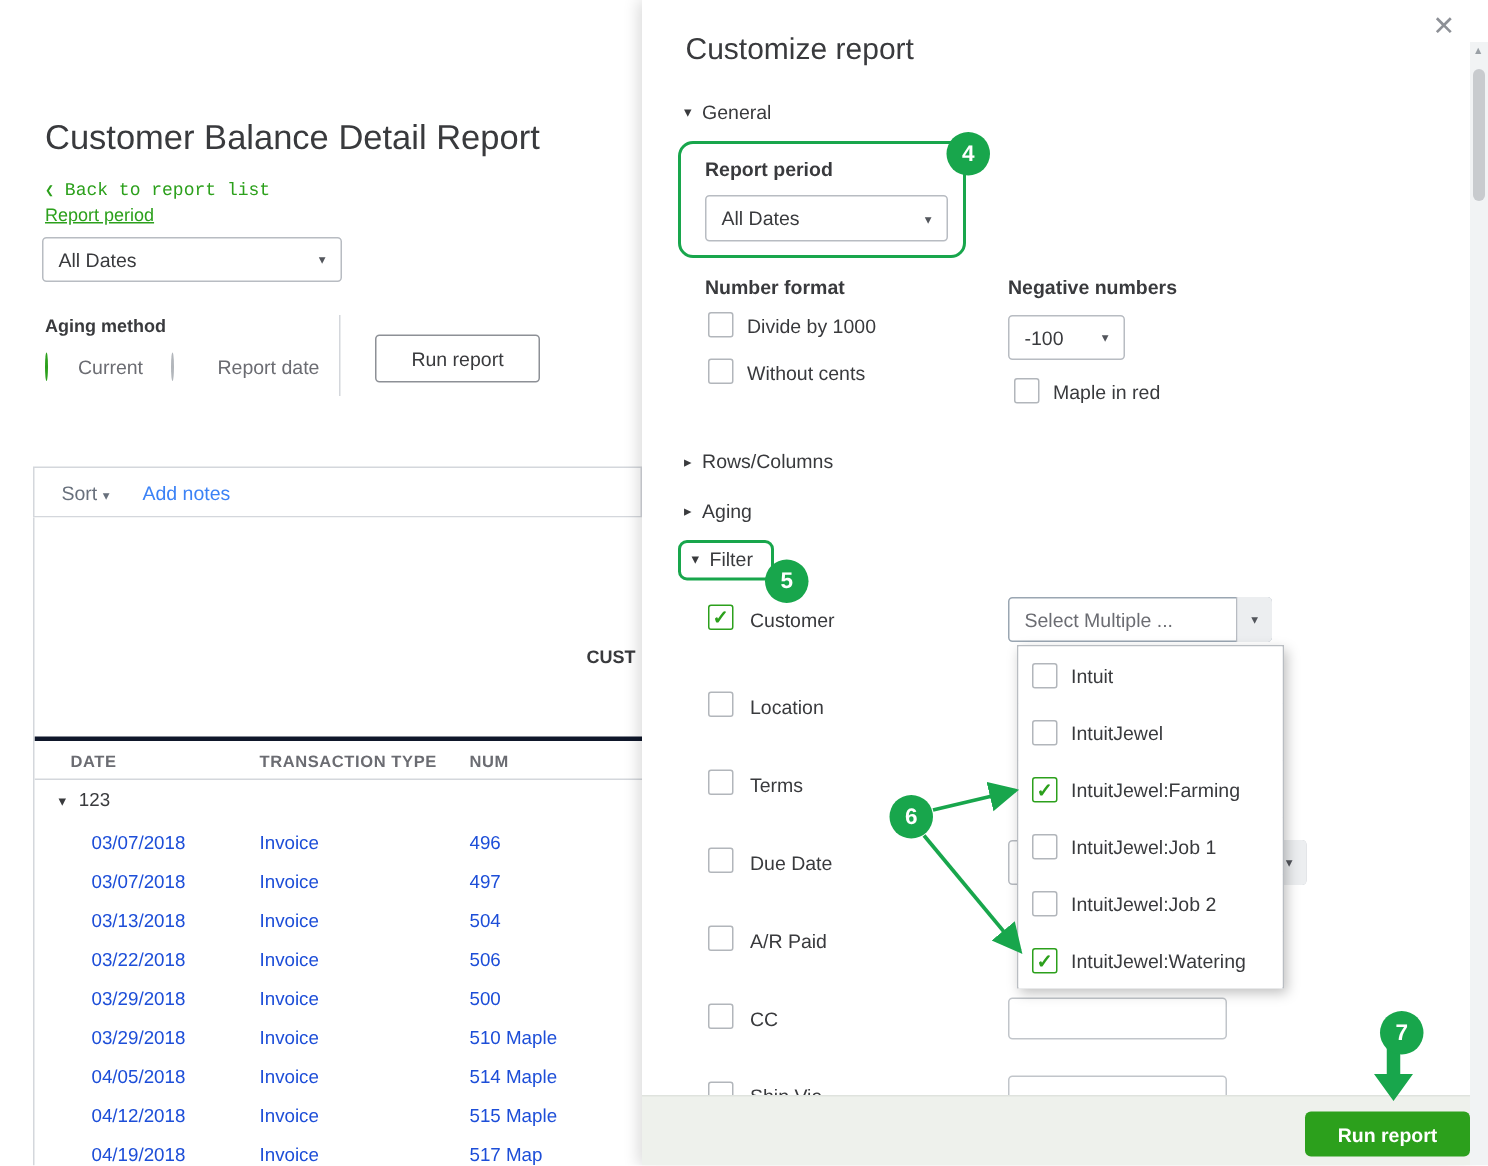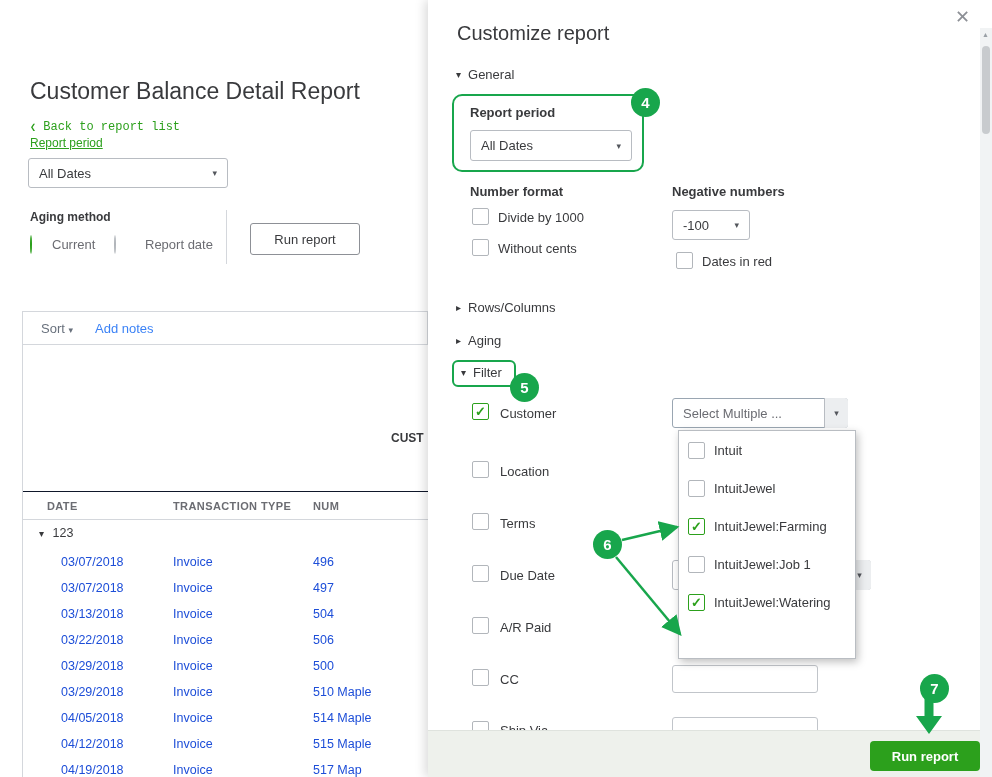--- a/index.html
+++ b/index.html
@@ -64,21 +64,21 @@
     <div style="margin-left:18px;font-size:13px;color:#68707c;">
       <span>Sort</span>
       <span style="font-size:9px;">▾</span>
     </div>
     <div style="margin-left:22px;font-size:13px;color:#3b82f6;">Add notes</div>
   </div>
 
   <div class="abs" style="left:22px;top:345px;width:406px;height:432px;background:#fff;border-left:1px solid #d4d7dc;overflow:hidden;">
     <div class="abs" style="left:368px;top:86px;font-size:12px;font-weight:bold;color:#393a3d;">CUST</div>
 
-    <div class="abs" style="left:0;top:146px;width:406px;height:29px;border-top:1px solid #0f172a;border-bottom:1px solid #d4d7dc;">
+    <div class="abs" style="left:0;top:146px;width:406px;height:29px;border-top:3px solid #0f172a;border-bottom:1px solid #d4d7dc;">
       <span class="abs thead" style="left:24px;top:8px;">DATE</span>
       <span class="abs thead" style="left:150px;top:8px;">TRANSACTION TYPE</span>
       <span class="abs thead" style="left:290px;top:8px;">NUM</span>
     </div>
 
     <div class="abs" style="left:16px;top:181px;font-size:12.5px;color:#393a3d;">
       <span class="tri">▾</span>
       <span style="margin-left:5px;">123</span>
     </div>
 
@@ -161,21 +161,21 @@
     <div class="abs flabel" style="left:70px;top:241px;">Without cents</div>
 
     <div class="abs fieldlbl" style="left:244px;top:184px;">Negative numbers</div>
 
     <div class="abs dd" style="left:244px;top:210px;width:78px;height:30px;">
       <span>-100</span>
       <span class="caret">▾</span>
     </div>
 
     <span class="abs cb" style="left:248px;top:252px;"></span>
-    <div class="abs flabel" style="left:274px;top:254px;">Dates in red</div>
+    <div class="abs flabel" style="left:274px;top:254px;">Maple in red</div>
 
     <div class="abs sec" style="left:28px;top:300px;">
       <span class="tri">▸</span>
       <span>Rows/Columns</span>
     </div>
     <div class="abs sec" style="left:28px;top:333px;">
       <span class="tri">▸</span>
       <span>Aging</span>
     </div>
 
@@ -212,20 +212,24 @@
       </div>
       <div class="listitem">
         <span class="cb checked">
           <span class="check">✓</span>
         </span>
         <span>IntuitJewel:Farming</span>
       </div>
       <div class="listitem">
         <span class="cb"></span>
         <span>IntuitJewel:Job 1</span>
+      </div>
+      <div class="listitem">
+        <span class="cb"></span>
+        <span>IntuitJewel:Job 2</span>
       </div>
       <div class="listitem">
         <span class="cb checked">
           <span class="check">✓</span>
         </span>
         <span>IntuitJewel:Watering</span>
       </div>
     </div>
 
     <svg class="abs" width="552" height="777" style="left:0;top:0;z-index:19;pointer-events:none;">

